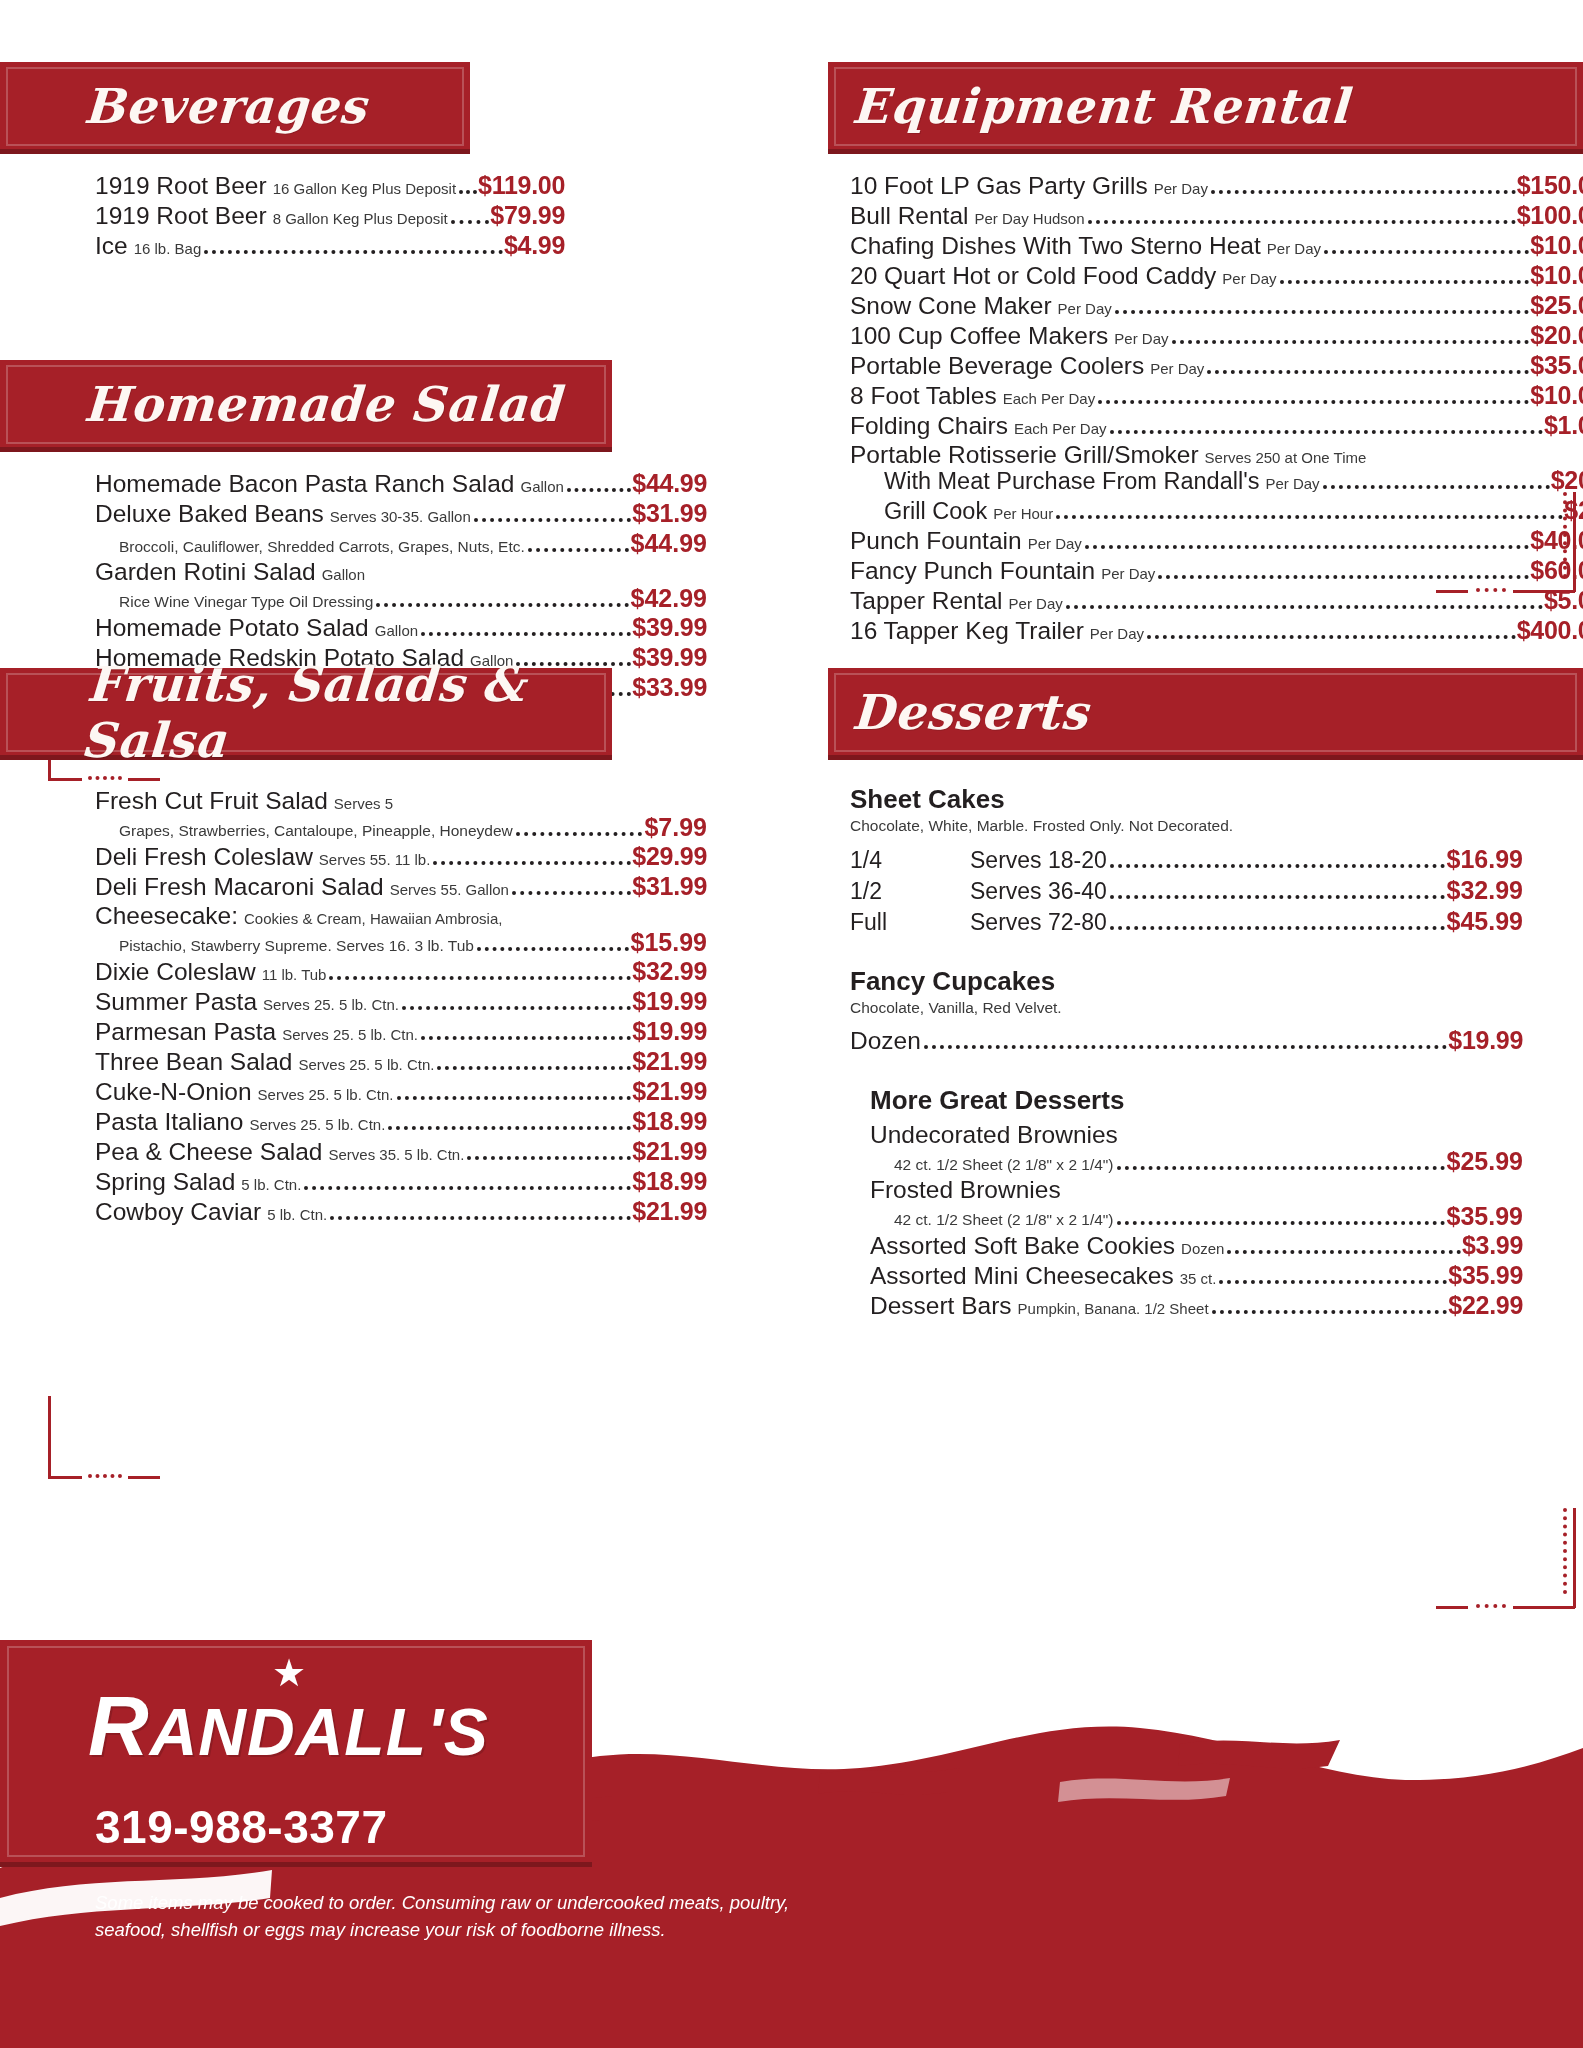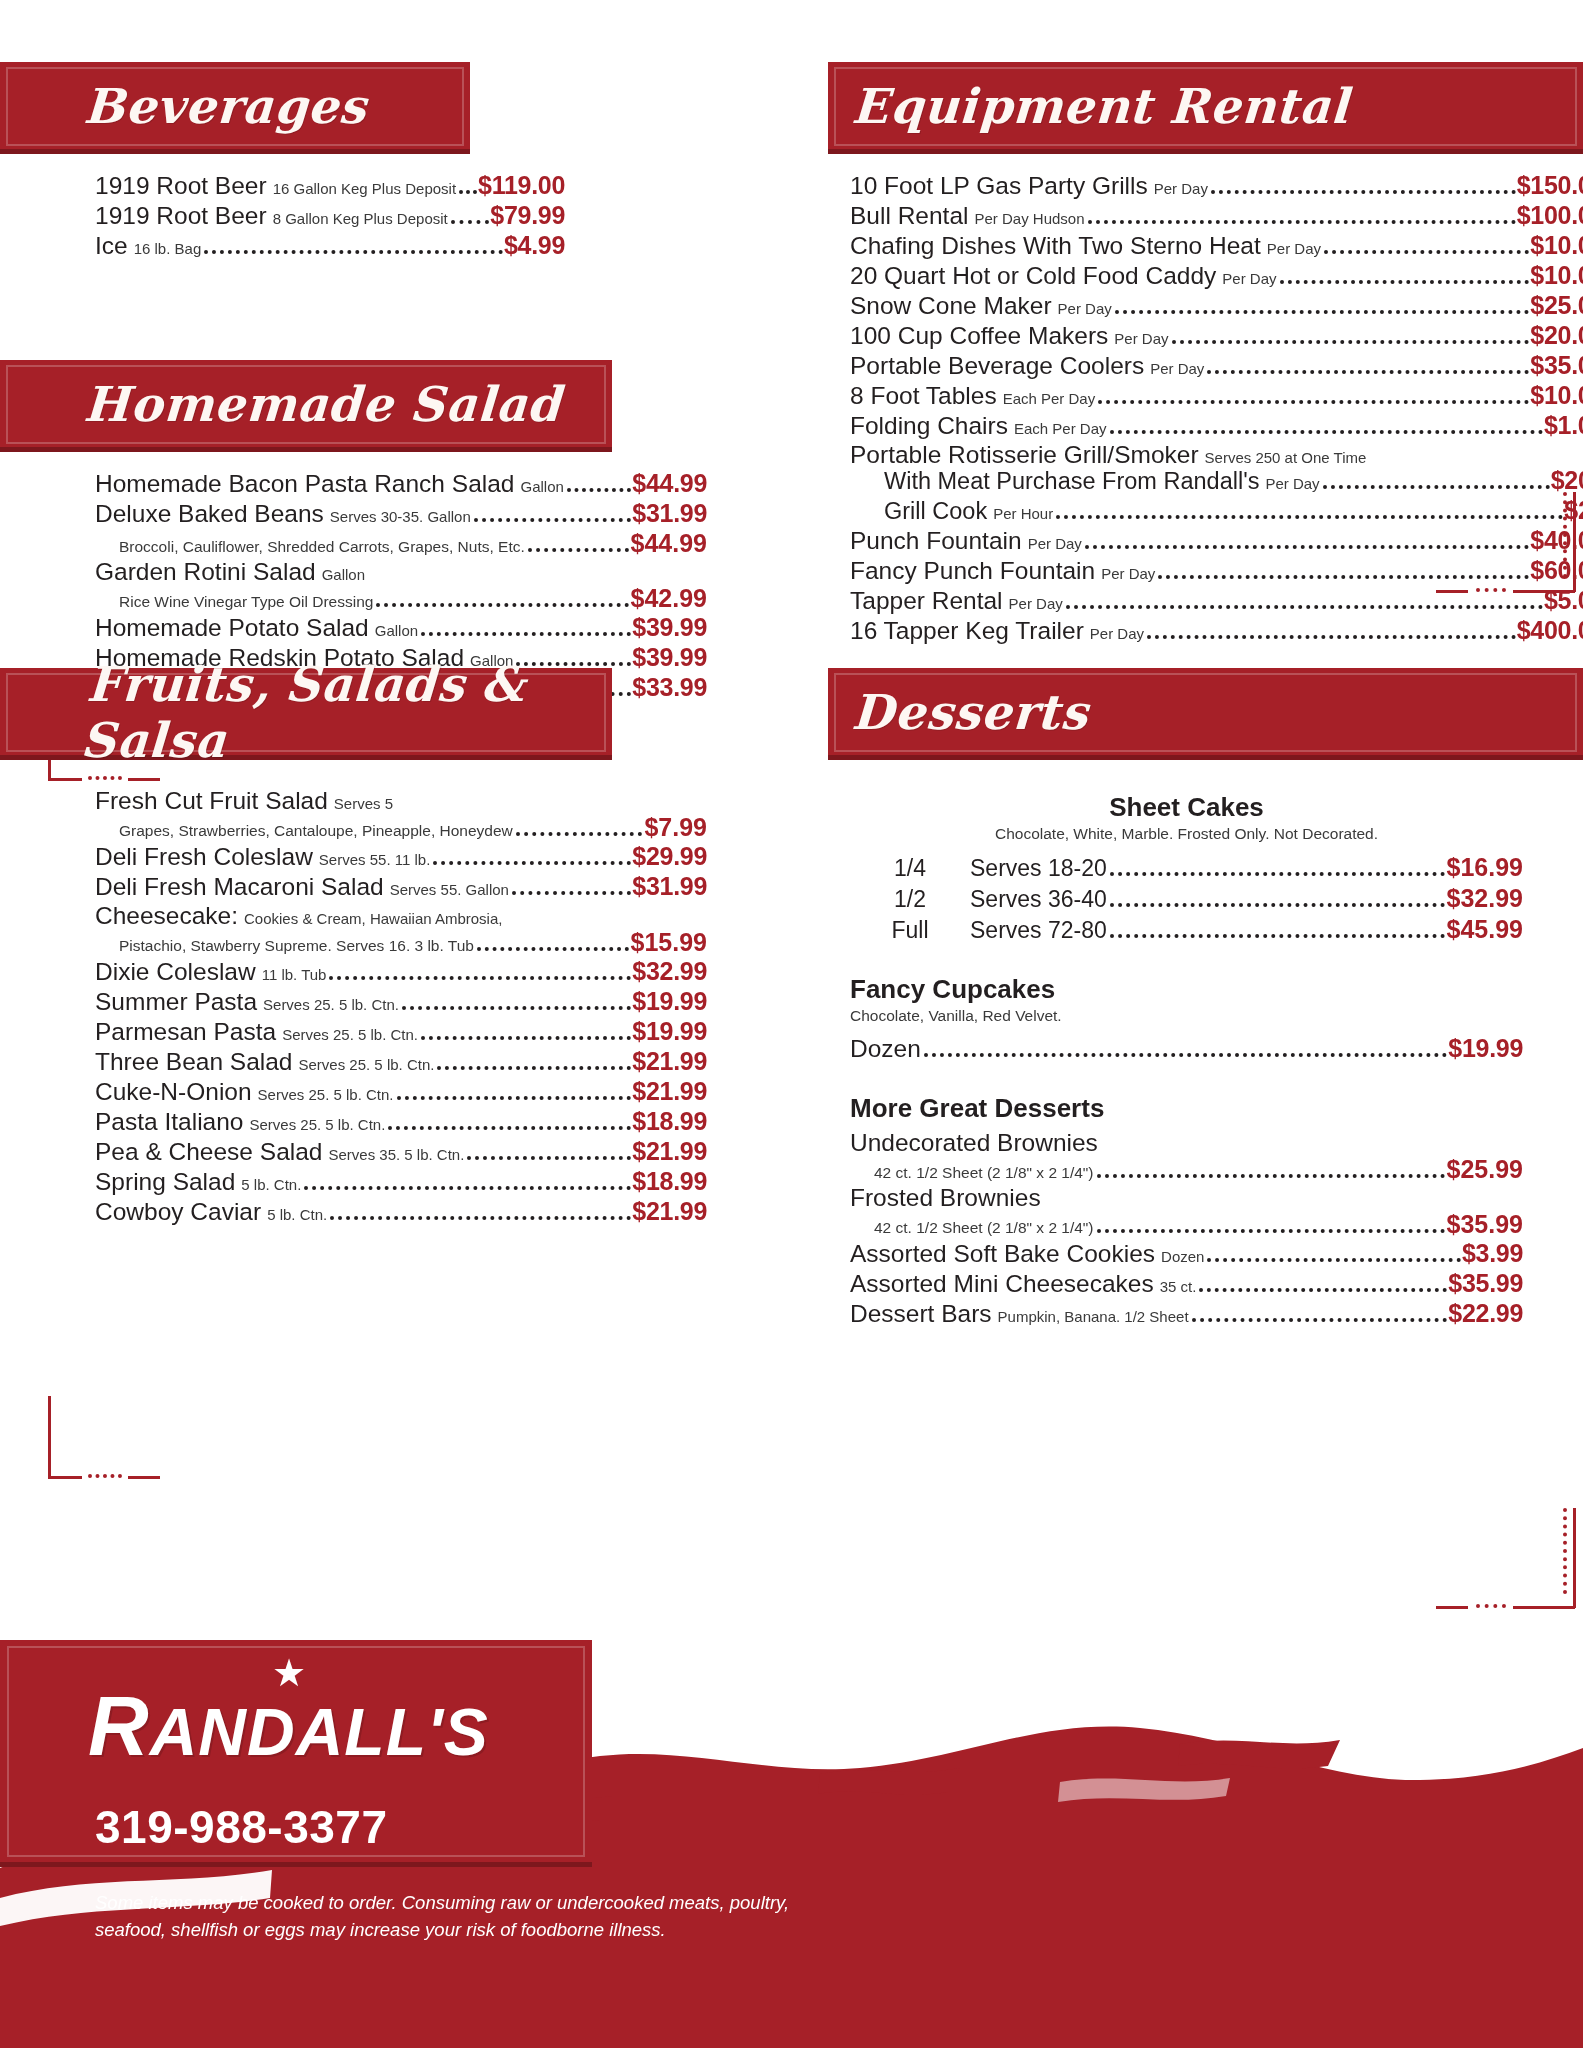--- a/index.html
+++ b/index.html
@@ -477,21 +477,21 @@
       </div>
     </div>
 
     <div style="position:absolute;left:0;top:668px;width:755px;">
       <div class="banner banner-right">
         <h2>Desserts</h2>
       </div>
 
       <div style="padding:24px 60px 0 22px;">
 
-        <div class="dsec" style="margin-top:8px;text-align:center;">
+        <div class="dsec" style="margin-top:0;">
           <div class="dhead">Sheet Cakes</div>
           <div class="dsub">Chocolate, White, Marble. Frosted Only. Not Decorated.</div>
           <div class="cakerow">
             <span class="frac">1/4</span>
             <span class="serves">Serves 18-20</span>
             <span class="dots"></span>
             <span class="price">$16.99</span>
           </div>
           <div class="cakerow">
             <span class="frac">1/2</span>
@@ -510,21 +510,21 @@
         <div class="dsec" style="margin-top:30px;">
           <div class="dhead">Fancy Cupcakes</div>
           <div class="dsub">Chocolate, Vanilla, Red Velvet.</div>
           <div class="row">
             <span class="name">Dozen</span>
             <span class="dots"></span>
             <span class="price">$19.99</span>
           </div>
         </div>
 
-        <div class="dsec" style="margin-top:30px;">
+        <div class="dsec" style="margin-top:30px;margin-left:20px;">
           <div class="dhead" style="margin-bottom:6px;">More Great Desserts</div>
 
           <div class="entry">
             <div class="headline">
               <span>Undecorated Brownies</span>
             </div>
             <div class="subrow">
               <span class="sub">42 ct. 1/2 Sheet (2 1/8" x 2 1/4")</span>
               <span class="dots"></span>
               <span class="price">$25.99</span>

